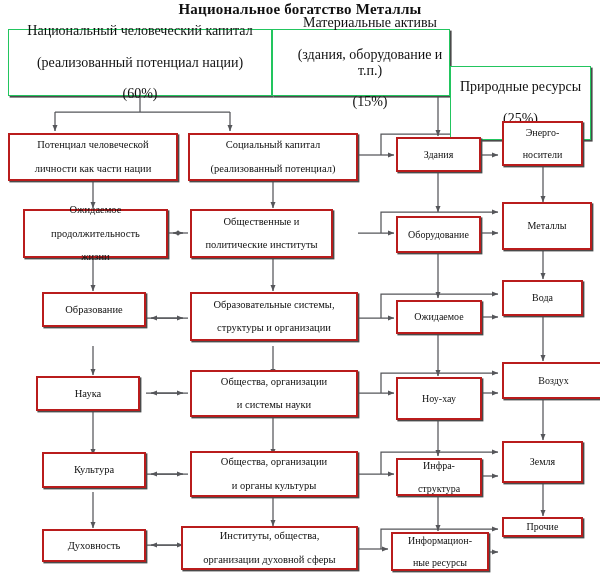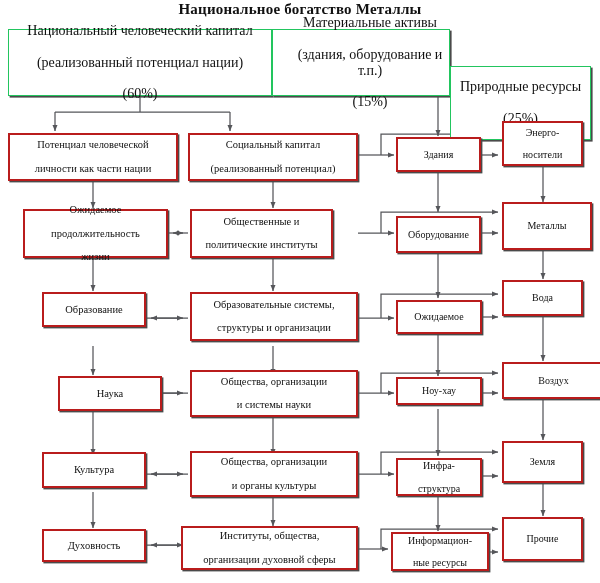--- a/index.html
+++ b/index.html
@@ -167,21 +167,21 @@
     <span>
       <span>Социальный капитал</span><br>
       <span>(реализованный потенциал)</span>
     </span>
   </div>
 
   <div class="bx" style="left:42px;top:292px;width:104px;height:35px;">
     <span>Образование</span>
   </div>
 
-  <div class="bx" style="left:58px;top:376px;width:104px;height:35px;">
+  <div class="bx" style="left:36px;top:376px;width:104px;height:35px;">
     <span>Наука</span>
   </div>
 
   <div class="bx" style="left:42px;top:452px;width:104px;height:36px;">
     <span>Культура</span>
   </div>
 
   <div class="bx" style="left:42px;top:529px;width:104px;height:33px;">
     <span>Духовность</span>
   </div>
@@ -226,21 +226,21 @@
   </div>
 
   <div class="bx small" style="left:396px;top:216px;width:85px;height:37px;">
     <span>Оборудование</span>
   </div>
 
   <div class="bx small" style="left:396px;top:300px;width:86px;height:34px;">
     <span>Ожидаемое</span>
   </div>
 
-  <div class="bx small" style="left:396px;top:377px;width:86px;height:28px;">
+  <div class="bx small" style="left:396px;top:377px;width:86px;height:43px;">
     <span>Ноу-хау</span>
   </div>
 
   <div class="bx small" style="left:396px;top:458px;width:86px;height:38px;">
     <span>
       <span>Инфра-</span><br>
       <span>структура</span>
     </span>
   </div>
 
@@ -267,17 +267,17 @@
   </div>
 
   <div class="bx small" style="left:502px;top:362px;width:103px;height:37px;">
     <span>Воздух</span>
   </div>
 
   <div class="bx small" style="left:502px;top:441px;width:81px;height:42px;">
     <span>Земля</span>
   </div>
 
-  <div class="bx small" style="left:502px;top:517px;width:81px;height:44px;">
+  <div class="bx small" style="left:502px;top:517px;width:81px;height:20px;">
     <span>Прочие</span>
   </div>
 
 </div>
 
 </body></html>

